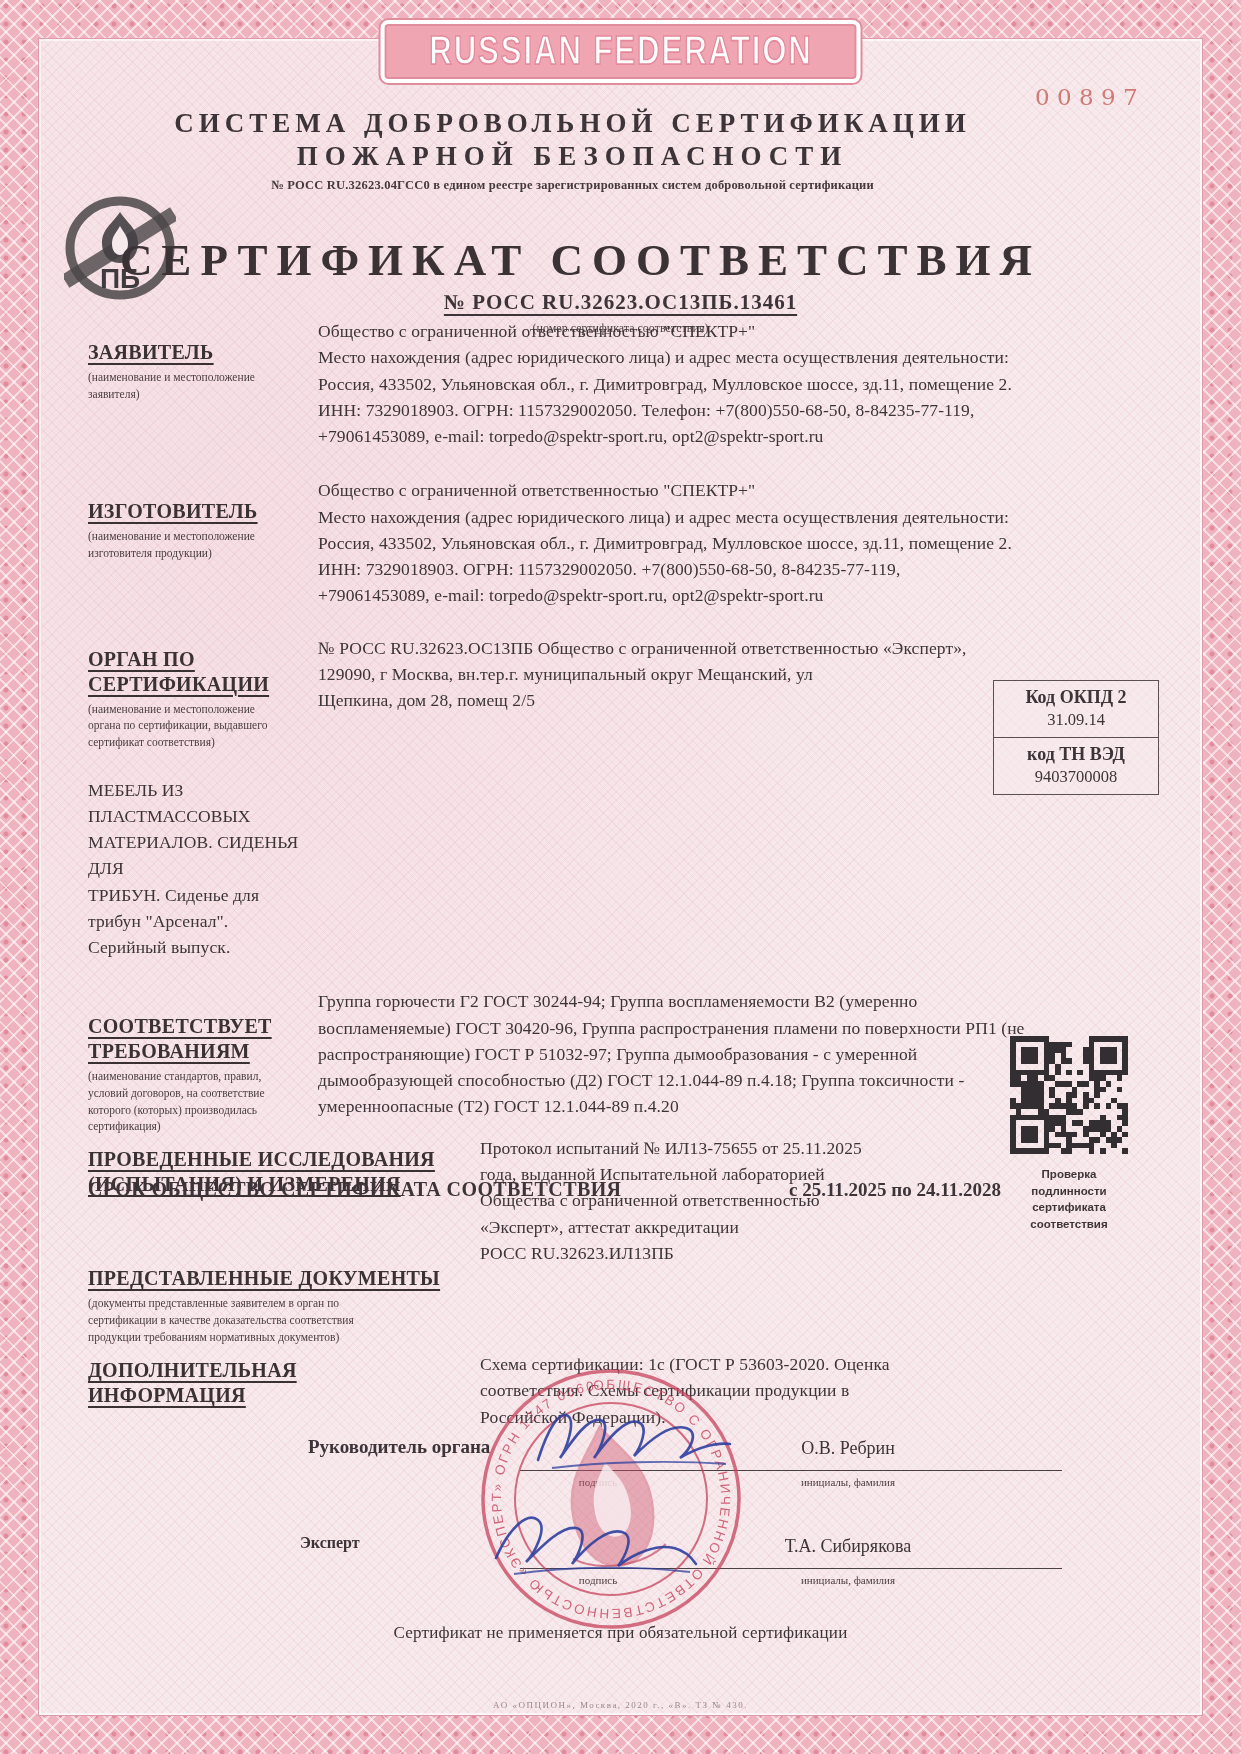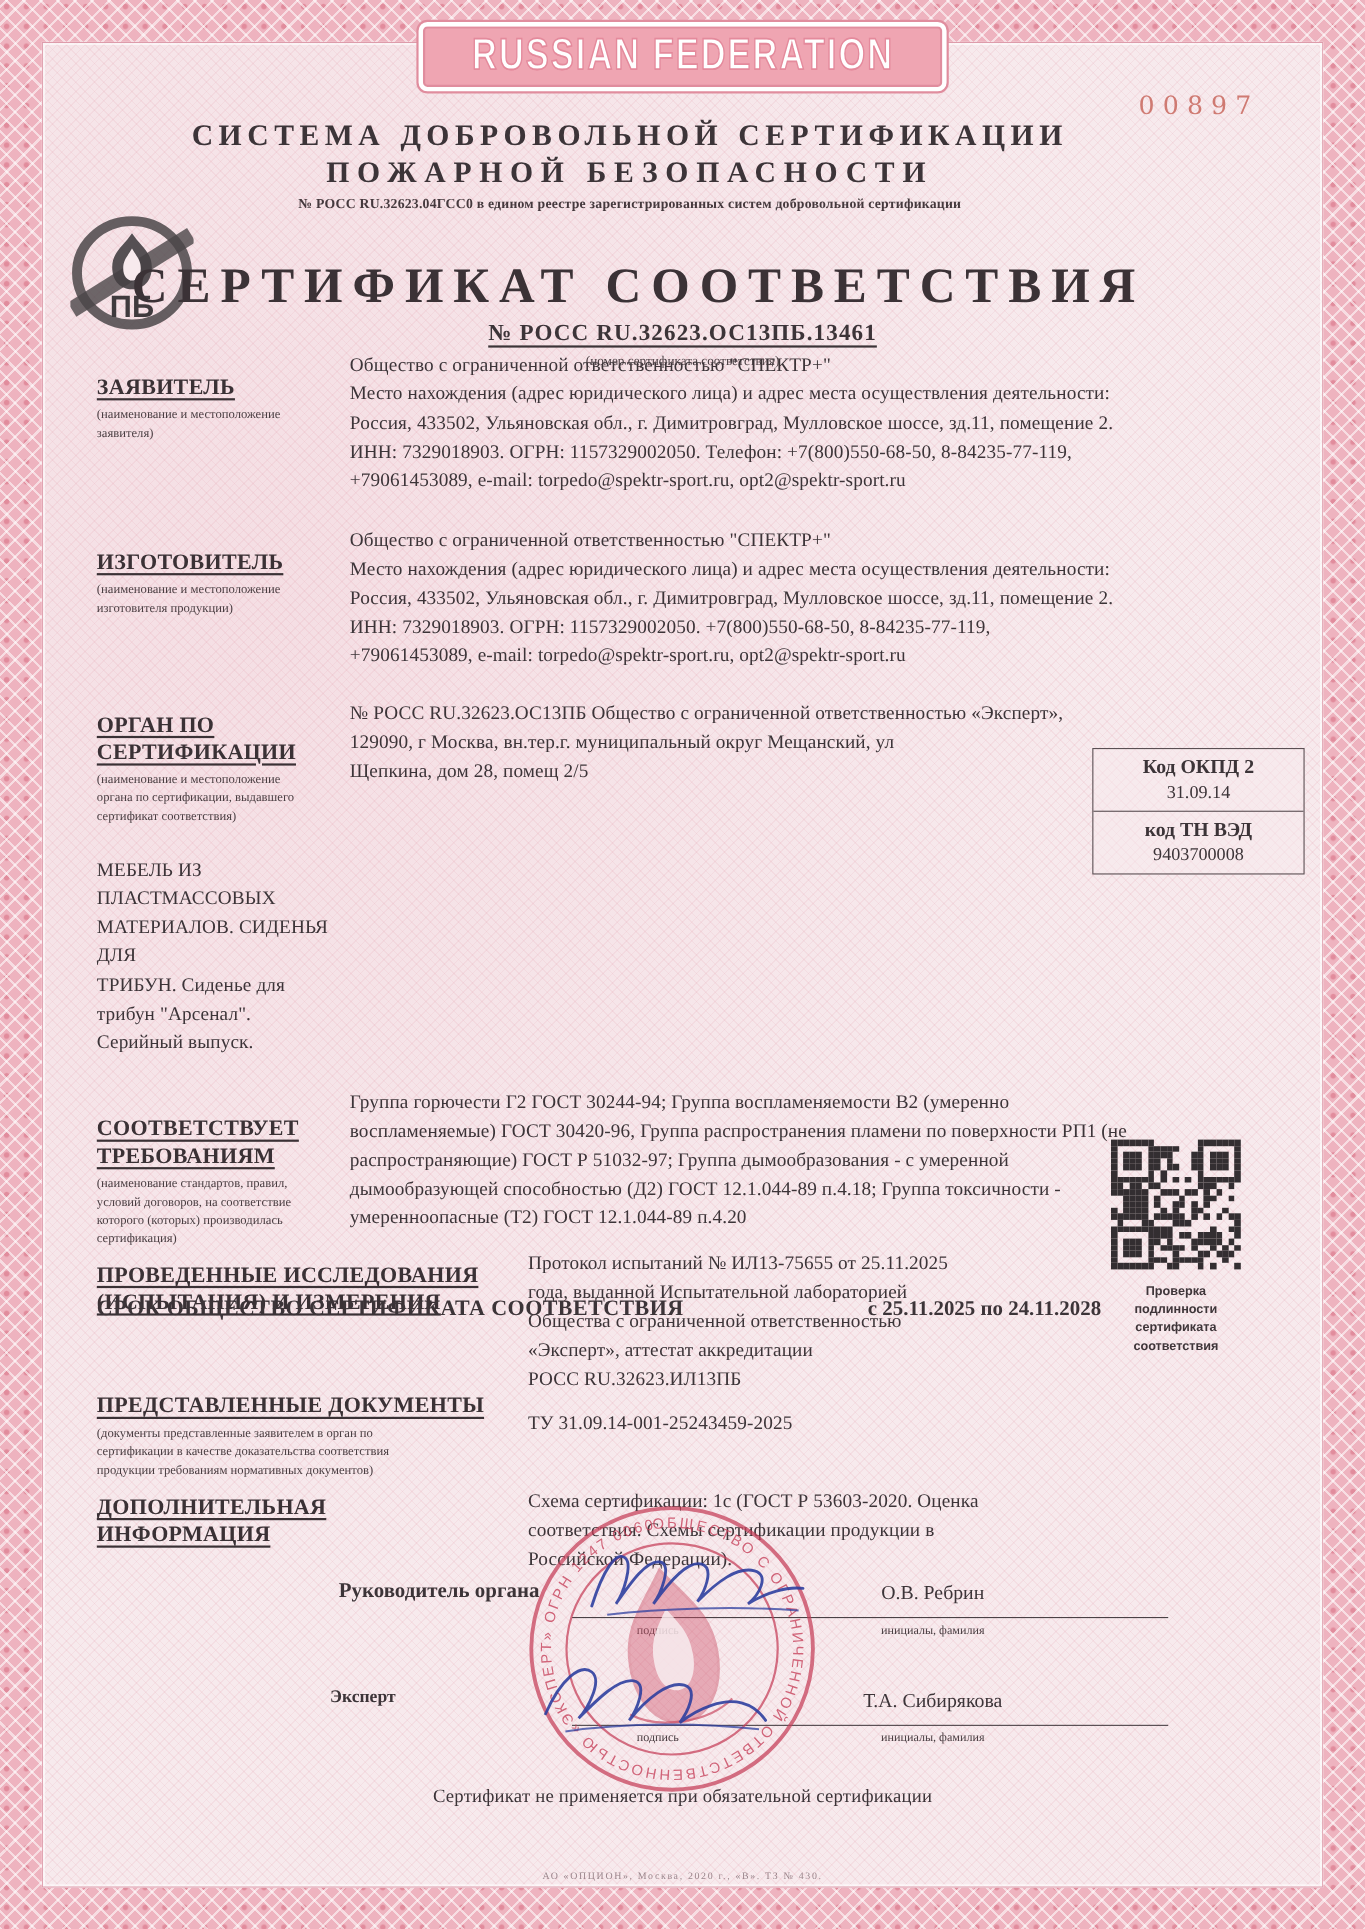--- a/index.html
+++ b/index.html
@@ -79,21 +79,21 @@
   .pt7 .sec-label-box{padding-top:7px;}
   .cpad14 .sec-body{padding-top:14px;}
 
   .mb28{margin-bottom:28px;} .mb26{margin-bottom:26px;}
   .mb12{margin-bottom:12px;} .mb6{margin-bottom:6px;} .mb0{margin-bottom:0;}
   .w760 .sec-body{max-width:775px;} .w660 .sec-body{max-width:660px;}
   .w560 .sec-body{max-width:560px;} .w440 .sec-body{max-width:450px;}
 
   
   .codes-box {
-    position:absolute; left:955px; top:642px; width:193px; border:1.5px solid #5a4f53;
+    position:absolute; left:955px; top:642px; width:166px; border:1.5px solid #5a4f53;
     text-align:center; background:rgba(247,234,237,.5); z-index:3;
   }
   .codes-cell { padding:6px 4px 7px; }
   .codes-cell + .codes-cell { border-top:1.5px solid #5a4f53; }
   .codes-label { font-weight:700; font-size:18px; }
   .codes-value { font-size:16.5px; margin-top:2px; }
 
   
   .qr {
     position:absolute; left:972px; top:998px; width:118px; height:118px;
@@ -241,21 +241,20 @@
 РОСС RU.32623.ИЛ13ПБ</div>
       </div>
 
       <div class="sec wide-label mb6 w440 cpad14">
         <div class="sec-label-box">
           <div class="sec-label">ПРЕДСТАВЛЕННЫЕ ДОКУМЕНТЫ</div>
           <div class="sec-caption">(документы представленные заявителем в орган по
 сертификации в качестве доказательства соответствия
 продукции требованиям нормативных документов)</div>
         </div>
-        <div class="sec-body">ТУ 31.09.14-001-25243459-2025</div>
       </div>
 
       <div class="sec wide-label pt7 mb12 w440">
         <div class="sec-label-box">
           <div class="sec-label">ДОПОЛНИТЕЛЬНАЯ
 ИНФОРМАЦИЯ</div>
         </div>
         <div class="sec-body">Схема сертификации: 1с (ГОСТ Р 53603-2020. Оценка
 соответствия. Схемы сертификации продукции в
 Российской Федерации).</div>

